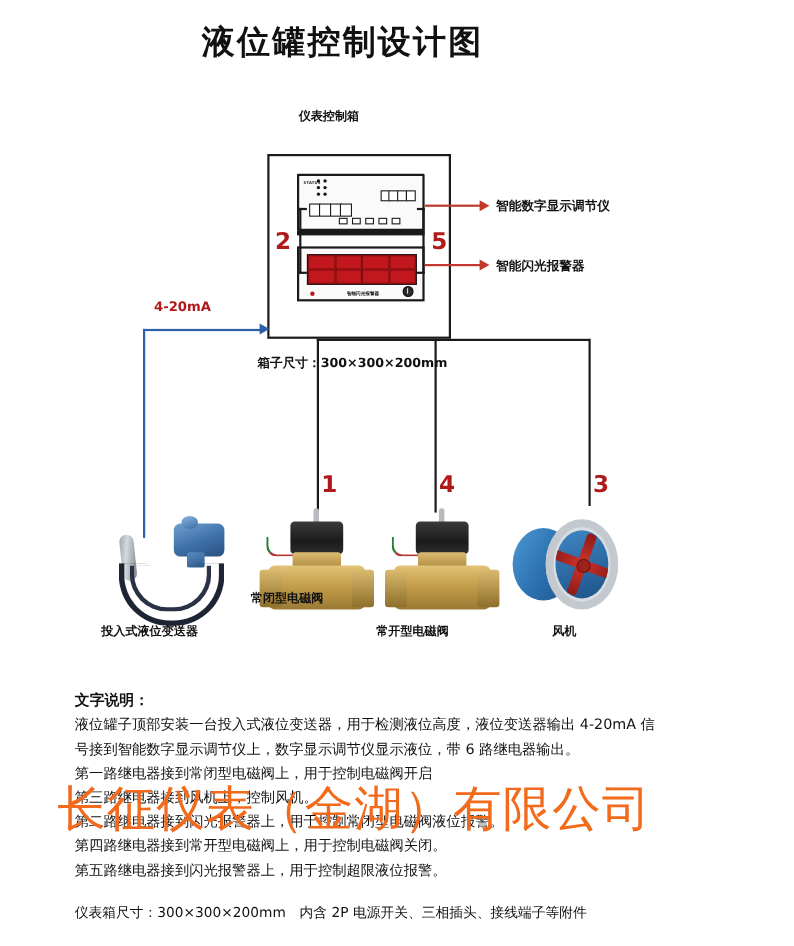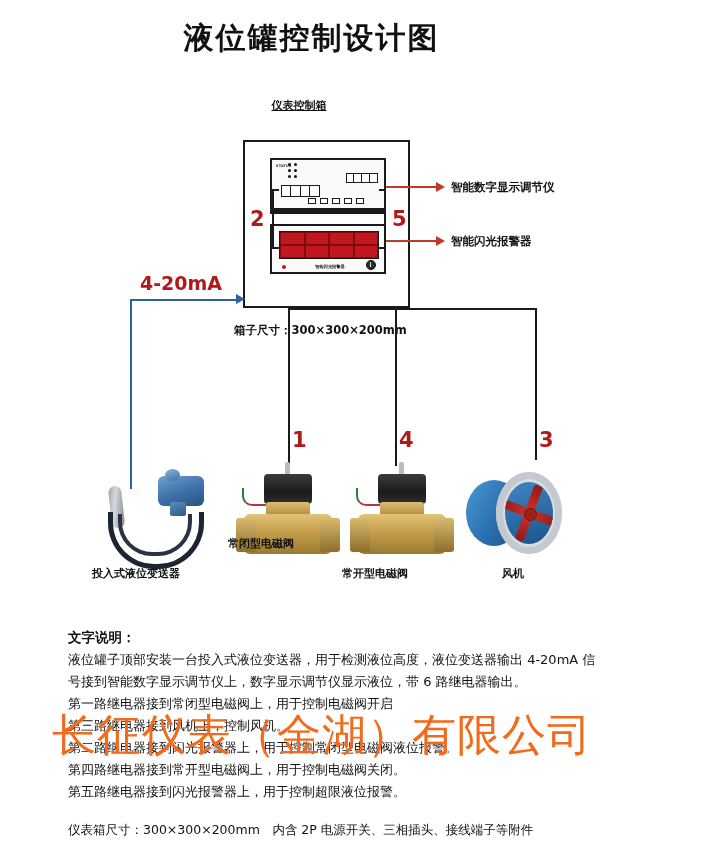--- a/index.html
+++ b/index.html
@@ -37,21 +37,20 @@
   
   .panel-caption {
     position: absolute;
     top: 98px;
     left: 0;
     width: 598px;
     text-align: center;
     font-size: 11px;
     font-weight: 700;
     color: #111;
-    text-decoration: underline;
   }
 
   
   .cabinet {
     position: absolute;
     left: 243px;
     top: 140px;
     width: 167px;
     height: 168px;
     border: 2px solid #1a1a1a;
@@ -268,21 +267,21 @@
     font-weight: 700;
     color: #111;
     white-space: nowrap;
   }
 
   
   .sig-label {
     position: absolute;
     left: 140px;
     top: 272px;
-    font-size: 19px;
+    font-size: 12px;
     font-weight: 700;
     color: #b01a1a;
   }
   .sig-line-h {
     position: absolute;
     left: 130px;
     top: 299px;
     width: 108px;
     height: 2px;
     background: #2f5fa8;

